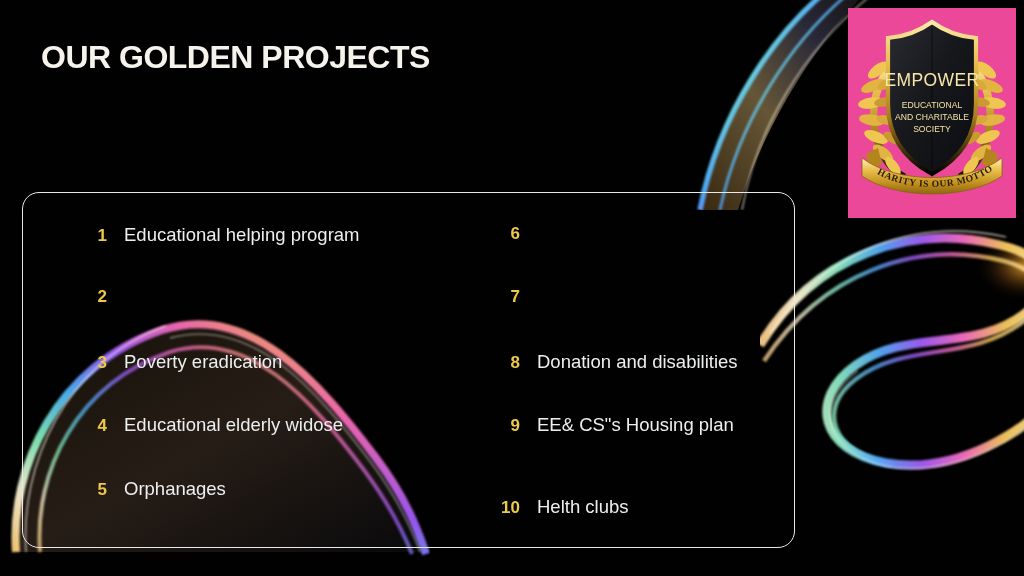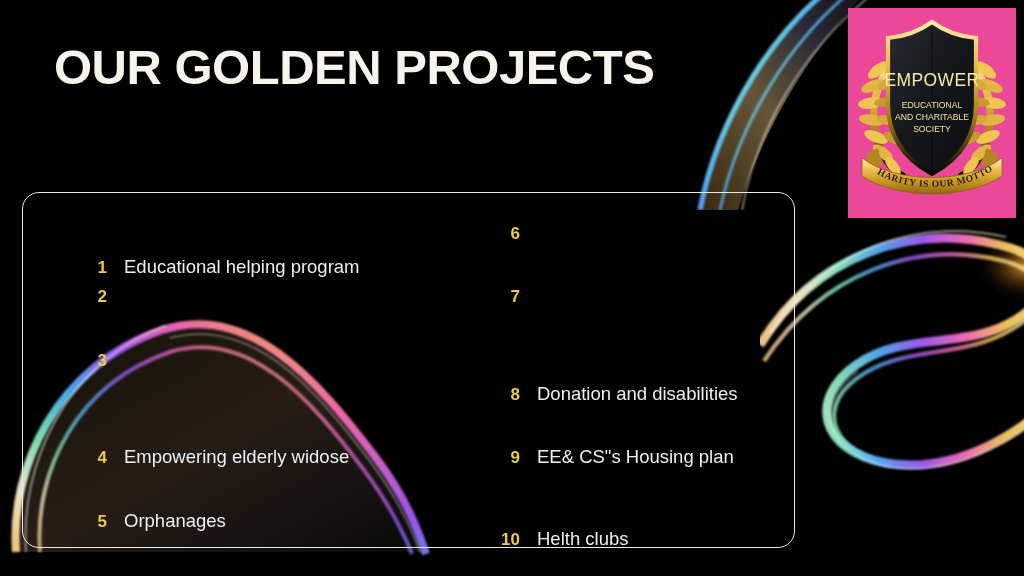--- a/index.html
+++ b/index.html
@@ -19,22 +19,22 @@
   
   .art { position:absolute; pointer-events:none; }
 
   #art-top-right { top:-30px; left:660px; width:250px; height:240px; }
   #art-right     { top:215px; left:760px; width:300px; height:260px; }
   #art-left      { top:300px; left:10px;  width:420px; height:260px; }
 
   
   #title {
     position:absolute;
-    left:54px; top:39px;
-    font-size:49px;
+    left:41px; top:39px;
+    font-size:32px;
     font-weight:bold;
     letter-spacing:-0.5px;
     color:#f6f3ec;
     white-space:nowrap;
     font-family:"Liberation Sans", sans-serif;
   }
 
   
   #panel {
     position:absolute;
@@ -62,21 +62,20 @@
     font-weight:bold;
     color:#edc947;
     font-family:"Liberation Sans", sans-serif;
   }
   .li-label {
     margin-left:17px;
     font-size:18.5px;
     color:#eceef0;
     font-weight:normal;
     font-family:"Liberation Sans", sans-serif;
-    margin-top:32px;
   }
 
   
   #logo-panel {
     position:absolute;
     left:848px; top:8px;
     width:168px; height:210px;
     background:#ec4899;
     overflow:hidden;
   }
@@ -184,24 +183,25 @@
     <div class="column" id="col-left">
       <div class="list-item" style="top:31px">
         <span class="li-num">1</span>
         <span class="li-label">Educational helping program</span>
       </div>
       <div class="list-item" style="top:94px">
         <span class="li-num">2</span>
       </div>
       <div class="list-item" style="top:158px">
         <span class="li-num">3</span>
+        <span class="li-label">Poverty eradication</span>
       </div>
       <div class="list-item" style="top:221px">
         <span class="li-num">4</span>
-        <span class="li-label">Empowering elderly widose</span>
+        <span class="li-label">Educational elderly widose</span>
       </div>
       <div class="list-item" style="top:285px">
         <span class="li-num">5</span>
         <span class="li-label">Orphanages</span>
       </div>
     </div>
 
     <div class="column" id="col-right">
       <div class="list-item" style="top:31px">
         <span class="li-num">6</span>

